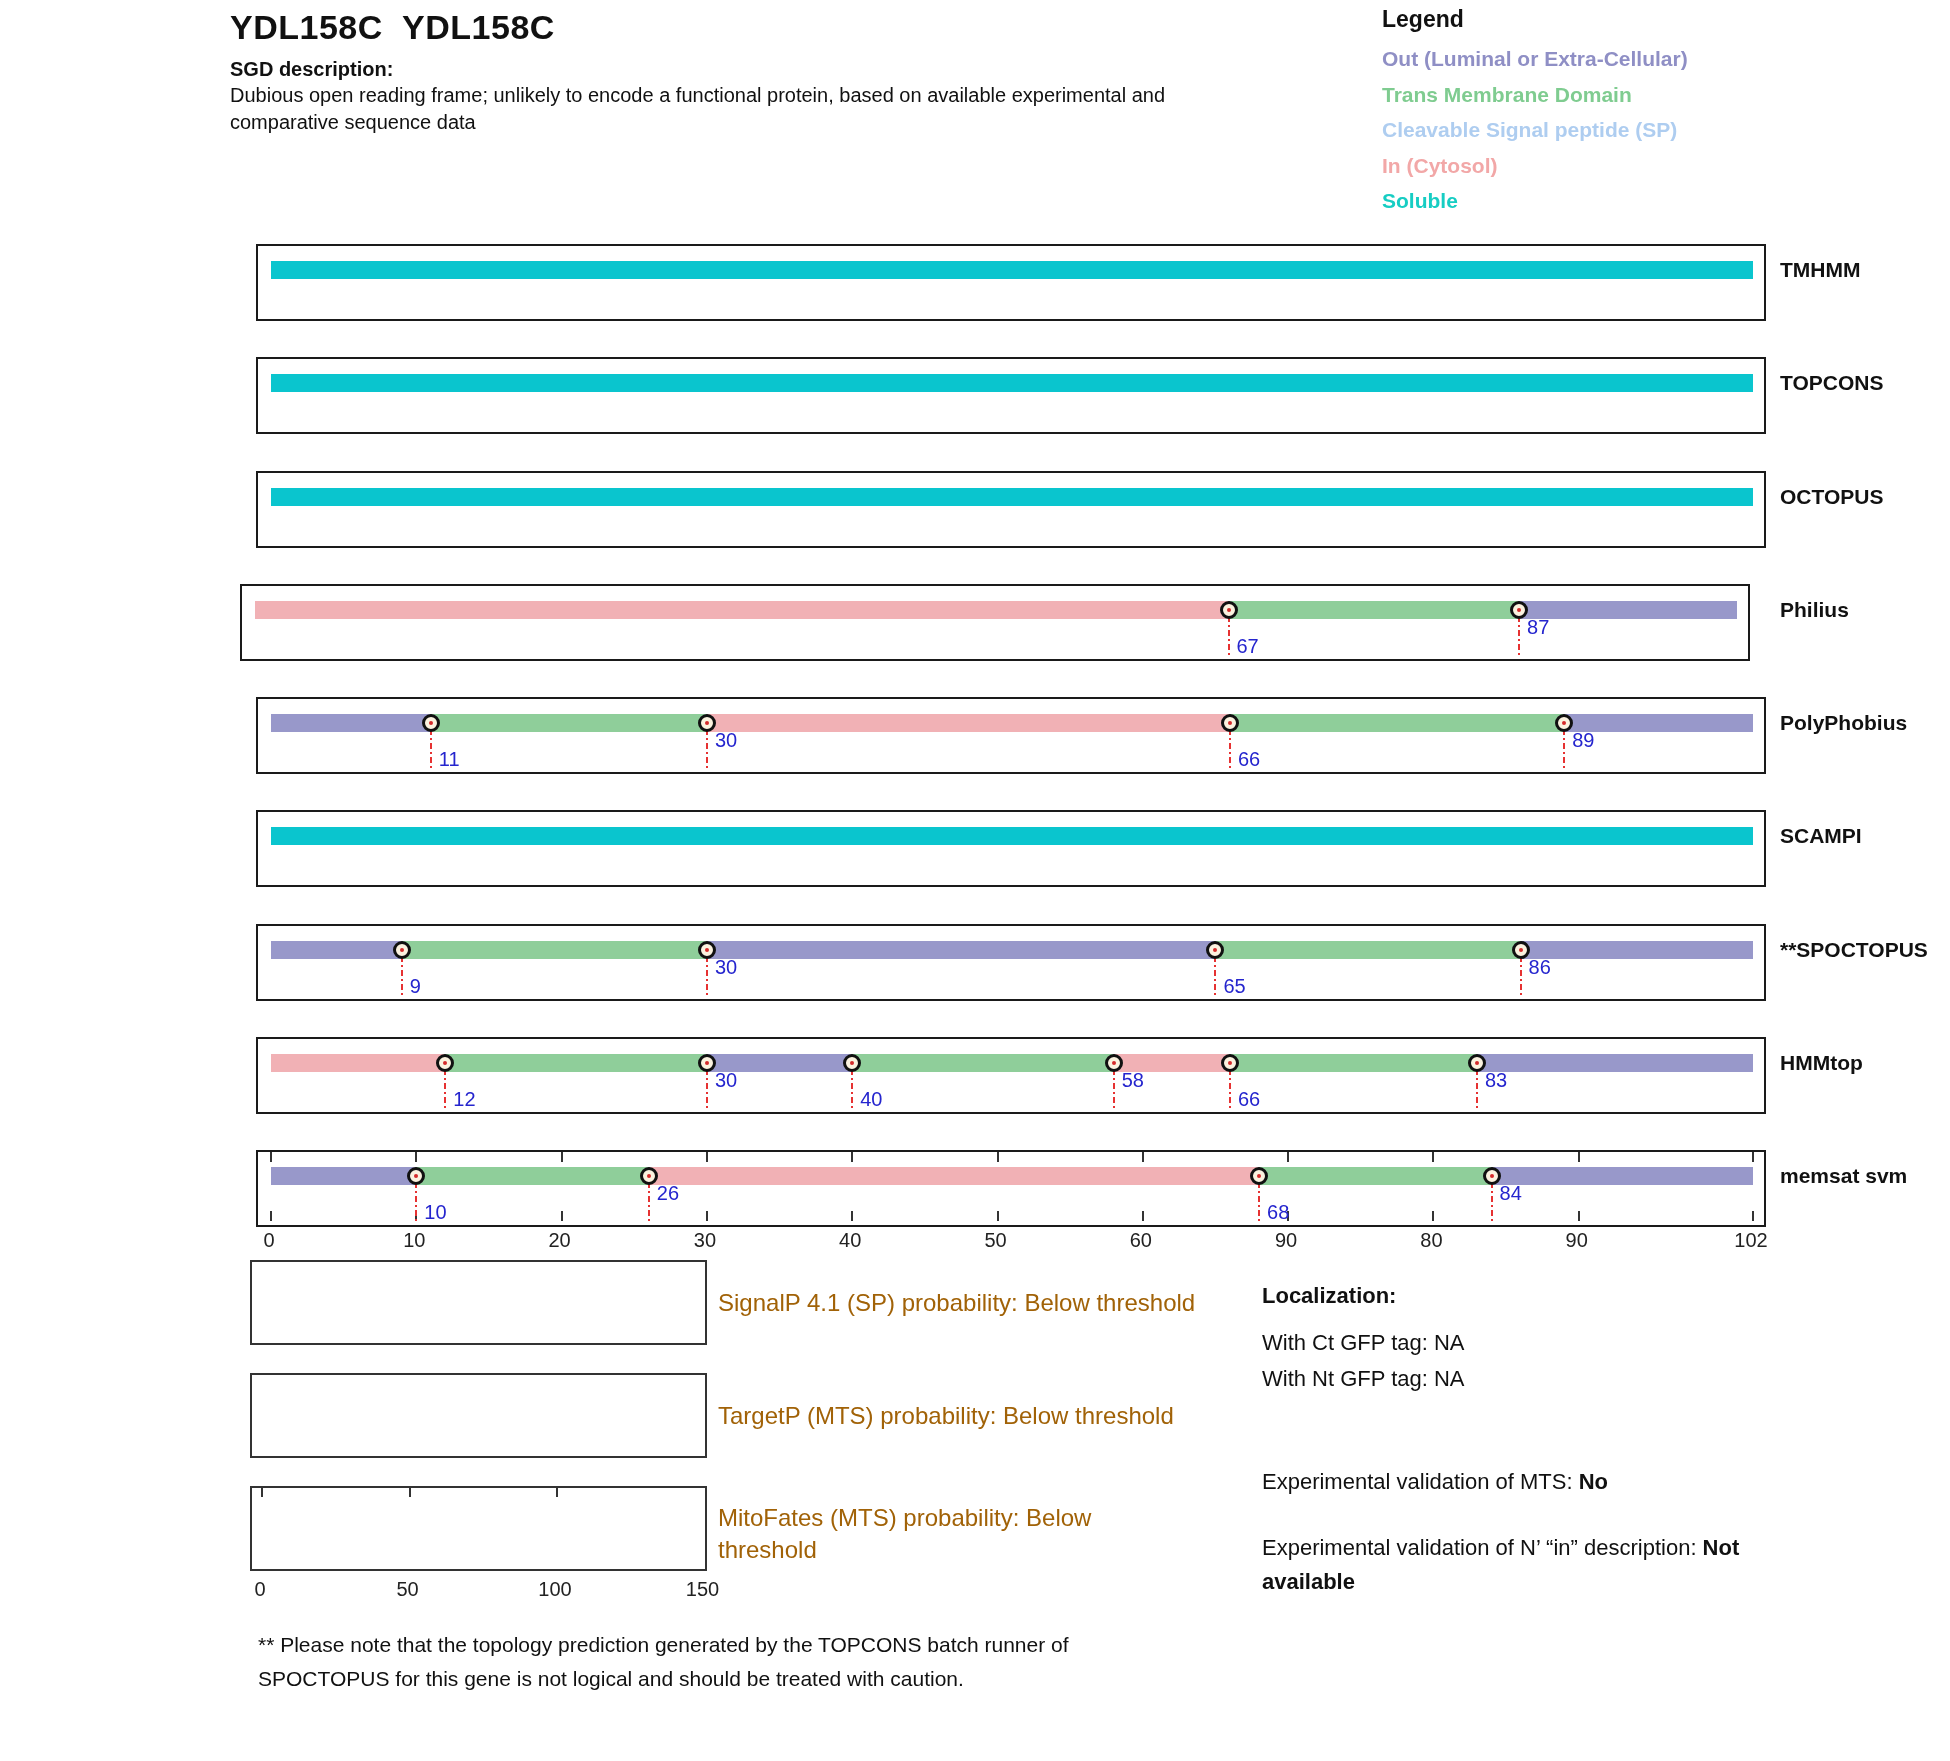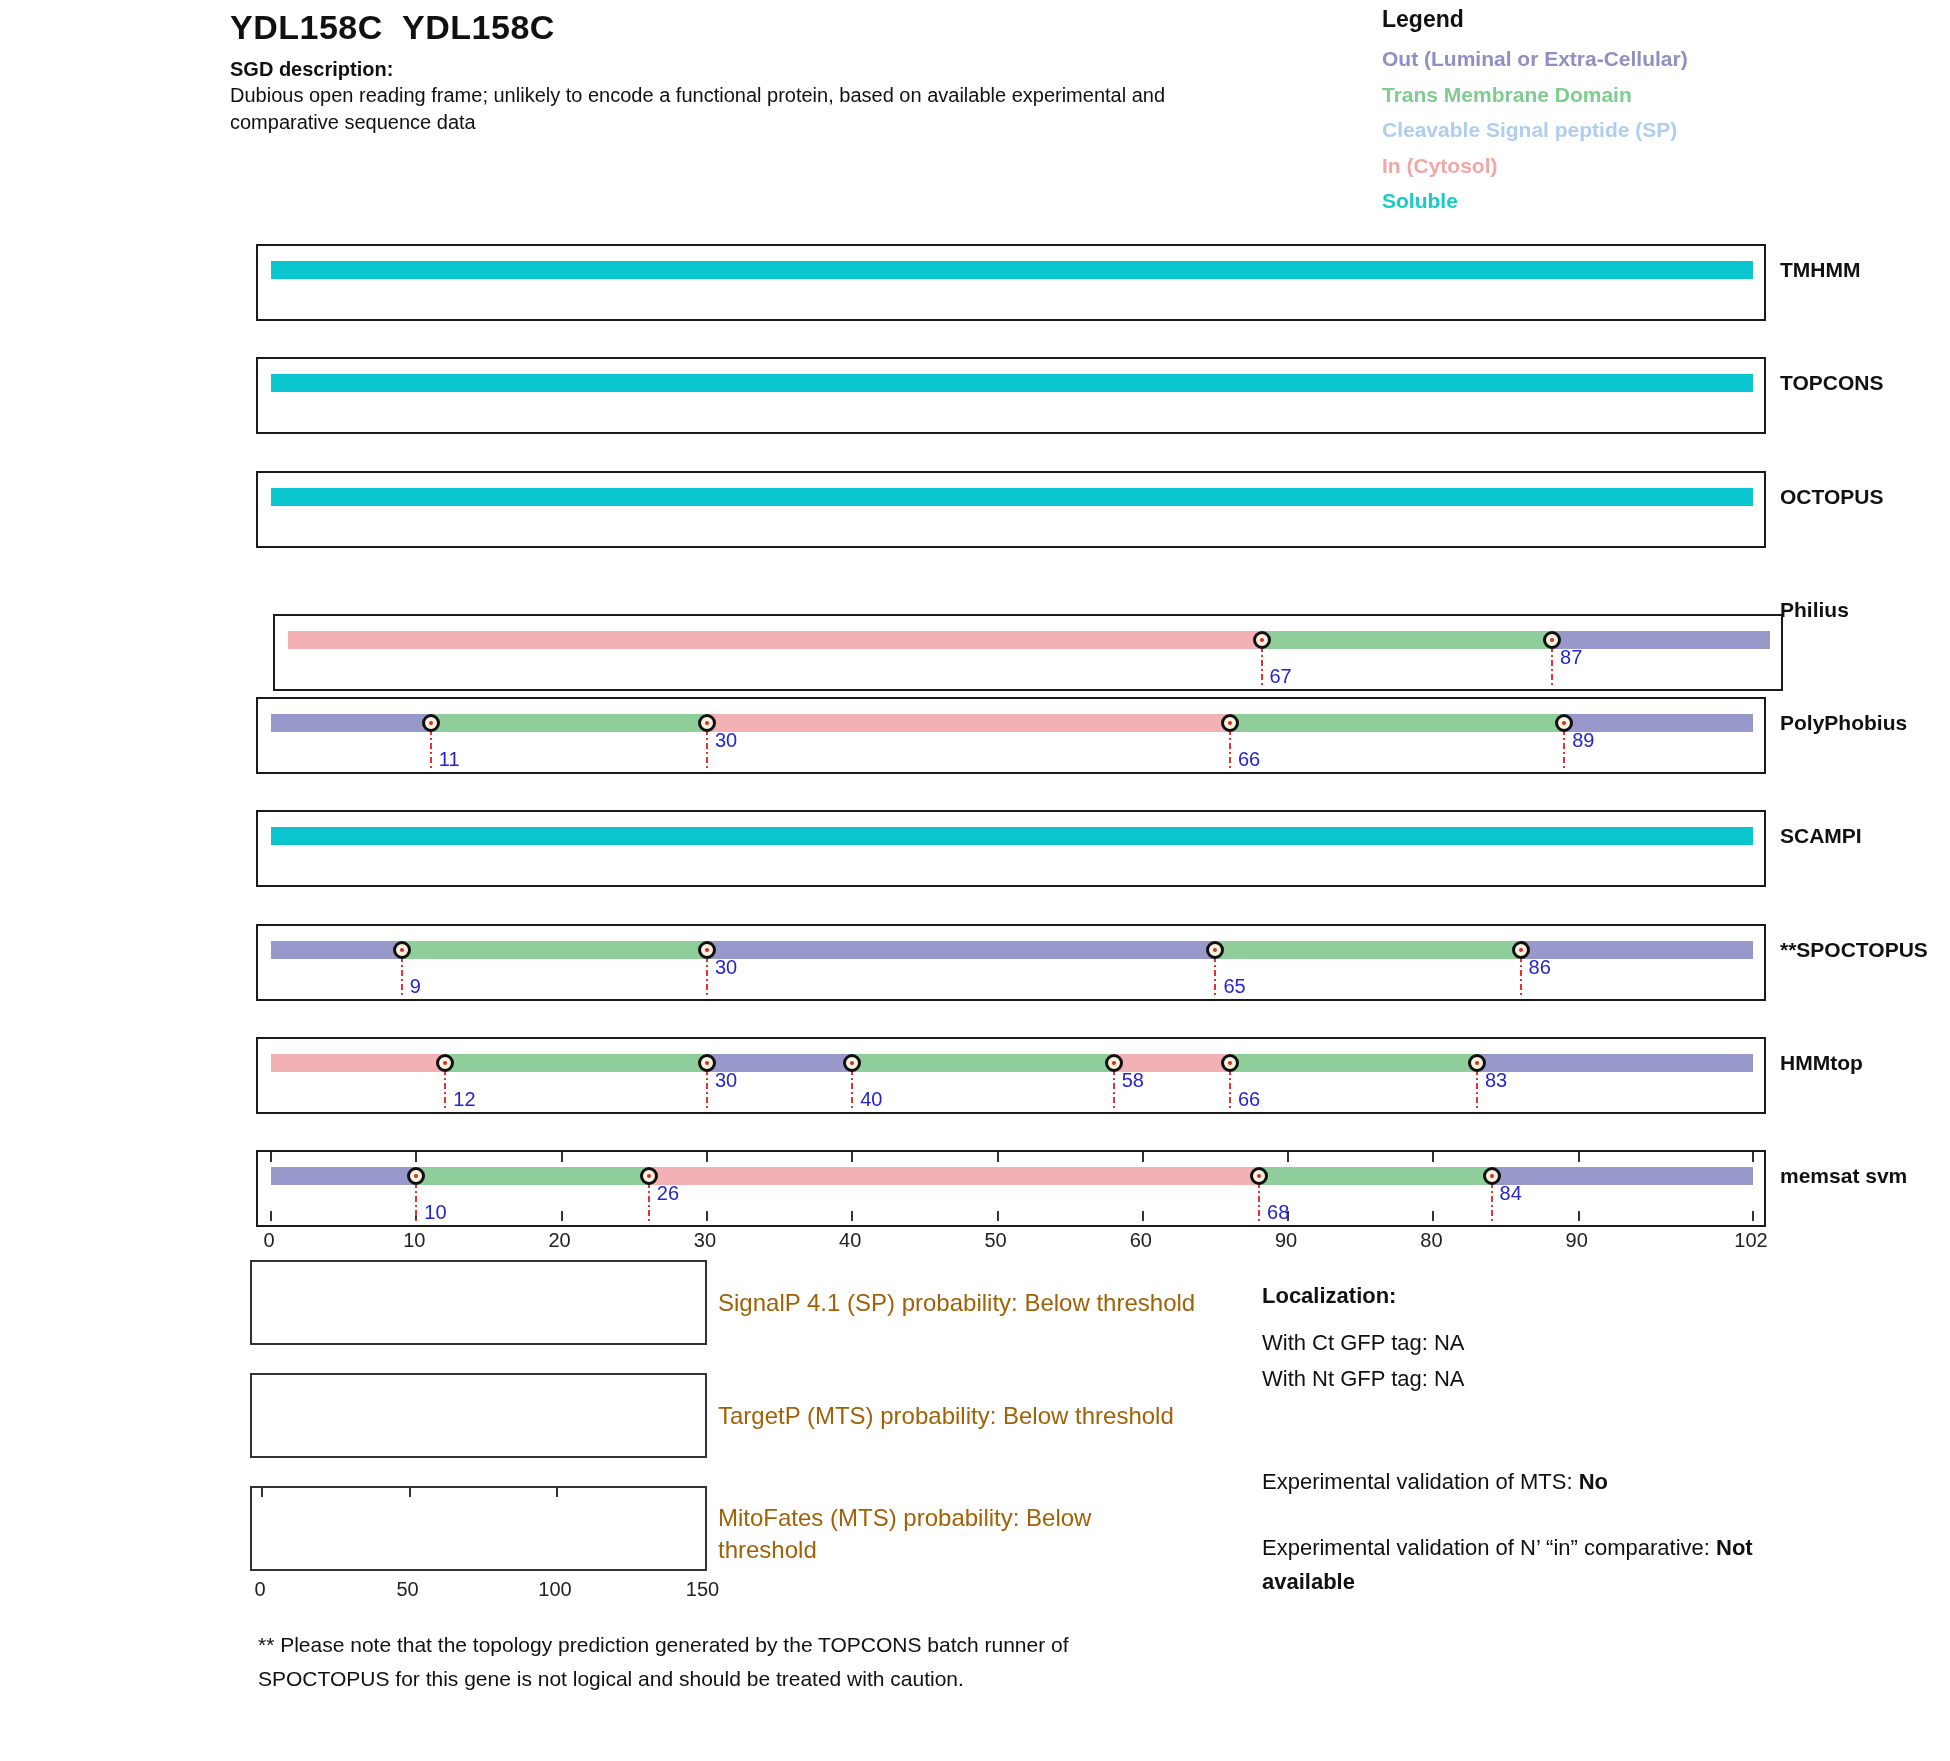--- a/index.html
+++ b/index.html
@@ -56,21 +56,21 @@
       </div>
       <div class="track-label" style="top: 258px;">TMHMM</div>
       <div class="track-box" style="left: 256px; top: 357px; width: 1506px; height: 73px;">
         <div class="seg" style="left: 13px; width: 1482.06px; background: rgb(10, 197, 206);"></div>
       </div>
       <div class="track-label" style="top: 371px;">TOPCONS</div>
       <div class="track-box" style="left: 256px; top: 471px; width: 1506px; height: 73px;">
         <div class="seg" style="left: 13px; width: 1482.06px; background: rgb(10, 197, 206);"></div>
       </div>
       <div class="track-label" style="top: 485px;">OCTOPUS</div>
-      <div class="track-box" style="left: 273px; top: 584px; width: 1506px; height: 73px; margin-top: 30px;">
+      <div class="track-box" style="left: 240px; top: 584px; width: 1506px; height: 73px;">
         <div class="seg" style="left: 13px; width: 973.51px; background: rgb(241, 177, 181);"></div>
         <div class="seg" style="left: 986.51px; width: 290.6px; background: rgb(143, 206, 154);"></div>
         <div class="seg" style="left: 1277.11px; width: 217.95px; background: rgb(152, 152, 202);"></div>
         <div class="bline" style="left: 985.51px; top: 30px; height: 39px;"></div>
         <div class="marker" style="left: 977.51px; top: 15px;"></div>
         <div class="bnum" style="left: 994.51px; top: 49px;">67</div>
         <div class="bline" style="left: 1276.11px; top: 30px; height: 39px;"></div>
         <div class="marker" style="left: 1268.11px; top: 15px;"></div>
         <div class="bnum" style="left: 1285.11px; top: 30px;">87</div>
       </div>
@@ -221,19 +221,19 @@
       <div class="axis-label" style="left: 674.5px; top: 1578px;">150</div>
       <div class="prob-label" style="left: 718px; top: 1504px;">MitoFates (MTS) probability: Below</div>
       <div class="prob-label" style="left: 718px; top: 1536px;">threshold</div>
     </div>
 
   <div id="localization">
       <div class="loc-line b" style="left: 1262px; top: 1283px; width: 560px;">Localization:</div>
       <div class="loc-line" style="left: 1262px; top: 1330px; width: 560px;">With Ct GFP tag: NA</div>
       <div class="loc-line" style="left: 1262px; top: 1366px; width: 560px;">With Nt GFP tag: NA</div>
       <div class="loc-line" style="left: 1262px; top: 1465px; width: 560px; line-height: 34px;"><span>Experimental validation of MTS: </span><span class="b">No</span></div>
-      <div class="loc-line" style="left: 1262px; top: 1531px; width: 560px; line-height: 34px;"><span>Experimental validation of N’ “in” comparative: </span><span class="b">Not available</span></div>
+      <div class="loc-line" style="left: 1262px; top: 1531px; width: 560px; line-height: 34px;"><span>Experimental validation of N’ “in” description: </span><span class="b">Not available</span></div>
     </div>
 
   <div class="abs foot-line" style="left:258px;top:1633px;">** Please note that the topology prediction generated by the TOPCONS batch runner of</div>
   <div class="abs foot-line" style="left:258px;top:1667px;">SPOCTOPUS for this gene is not logical and should be treated with caution.</div>
 
 </div>
 
 </body></html>

